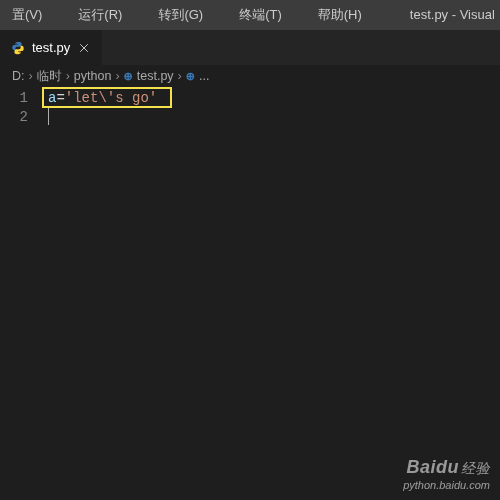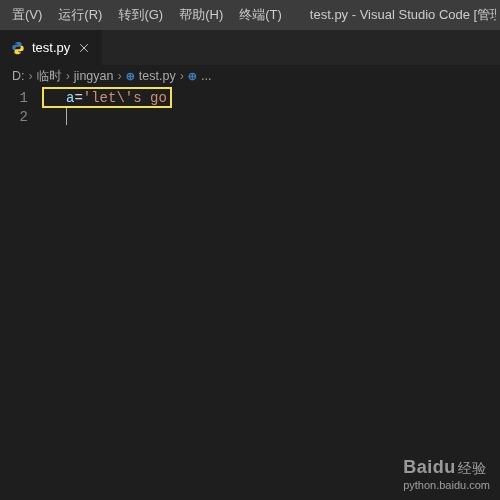--- a/index.html
+++ b/index.html
@@ -12,20 +12,21 @@
     overflow: hidden;
     position: relative;
   }
   .menubar {
     height: 30px;
     background: #3c3c3c;
     display: flex;
     align-items: center;
     padding: 0 4px;
     color: #cccccc;
+    gap: 20px;
   }
   .menubar-item {
     padding: 0 8px;
     height: 100%;
     display: flex;
     align-items: center;
     cursor: pointer;
   }
   .window-title {
     flex: 1;
@@ -83,21 +84,21 @@
     user-select: none;
   }
   .code {
     flex: 1;
     padding: 2px 0 0 8px;
     font-family: Consolas, "Courier New", monospace;
     font-size: 14px;
     line-height: 19px;
     position: relative;
   }
-  .code-line { height: 19px; white-space: pre; margin-left: 18px; }
+  .code-line { height: 19px; white-space: pre; }
   .tk-var { color: #9cdcfe; }
   .tk-op { color: #d4d4d4; }
   .tk-str { color: #ce9178; }
   .highlight-box {
     position: absolute;
     border: 2px solid #f3e24b;
     pointer-events: none;
     top: 0px; left: 2px;
     width: 130px; height: 21px;
   }
@@ -105,35 +106,37 @@
     display: inline-block;
     width: 1px; height: 17px;
     background: #aeafad;
     vertical-align: text-bottom;
   }
   .watermark {
     position: absolute;
     right: 10px; bottom: 8px;
     color: rgba(255,255,255,0.55);
     font-size: 11px;
+    text-align: right;
     line-height: 1.2;
     pointer-events: none;
+    font-style: italic;
   }
   .watermark .brand { font-size: 18px; font-weight: bold; letter-spacing: 0.5px; }
   .watermark .brand .sub { font-size: 14px; font-weight: normal; margin-left: 2px; }
 </style>
 </head>
 <body>
 
 <div class="menubar">
   <div class="menubar-item">置(V)</div>
   <div class="menubar-item">运行(R)</div>
   <div class="menubar-item">转到(G)</div>
+  <div class="menubar-item">终端(T)</div>
   <div class="menubar-item">帮助(H)</div>
-  <div class="menubar-item">终端(T)</div>
   <div class="window-title">test.py - Visual Studio Code [管理</div>
 </div>
 
 <div class="tabbar">
   <div class="tab">
     <span class="file-icon">
       <svg width="14" height="14" viewBox="0 0 32 32">
           <path fill="#3b78b5" d="M15 2c-5 0-5 3-5 3v3h6v1H7s-4 0-4 6 4 6 4 6h3v-4s0-4 4-4h6s4 0 4-4V5s0-3-5-3h-4zm-3 2a1 1 0 110 2 1 1 0 010-2z"></path>
           <path fill="#ffd43b" d="M17 30c5 0 5-3 5-3v-3h-6v-1h9s4 0 4-6-4-6-4-6h-3v4s0 4-4 4h-6s-4 0-4 4v4s0 3 5 3h4zm3-2a1 1 0 110-2 1 1 0 010 2z"></path>
         </svg>
@@ -145,21 +148,21 @@
         </svg>
     </span>
   </div>
 </div>
 
 <div class="breadcrumb">
   <span class="crumb">D:</span>
   <span class="sep">›</span>
   <span class="crumb">临时</span>
   <span class="sep">›</span>
-  <span class="crumb">jingyan</span>
+  <span class="crumb">python</span>
   <span class="sep">›</span>
   <span class="crumb">
     <span class="python-glyph">⊕</span>
     <span>test.py</span>
   </span>
   <span class="sep">›</span>
   <span class="crumb">
     <span class="python-glyph">⊕</span>
     <span>...</span>
   </span>

